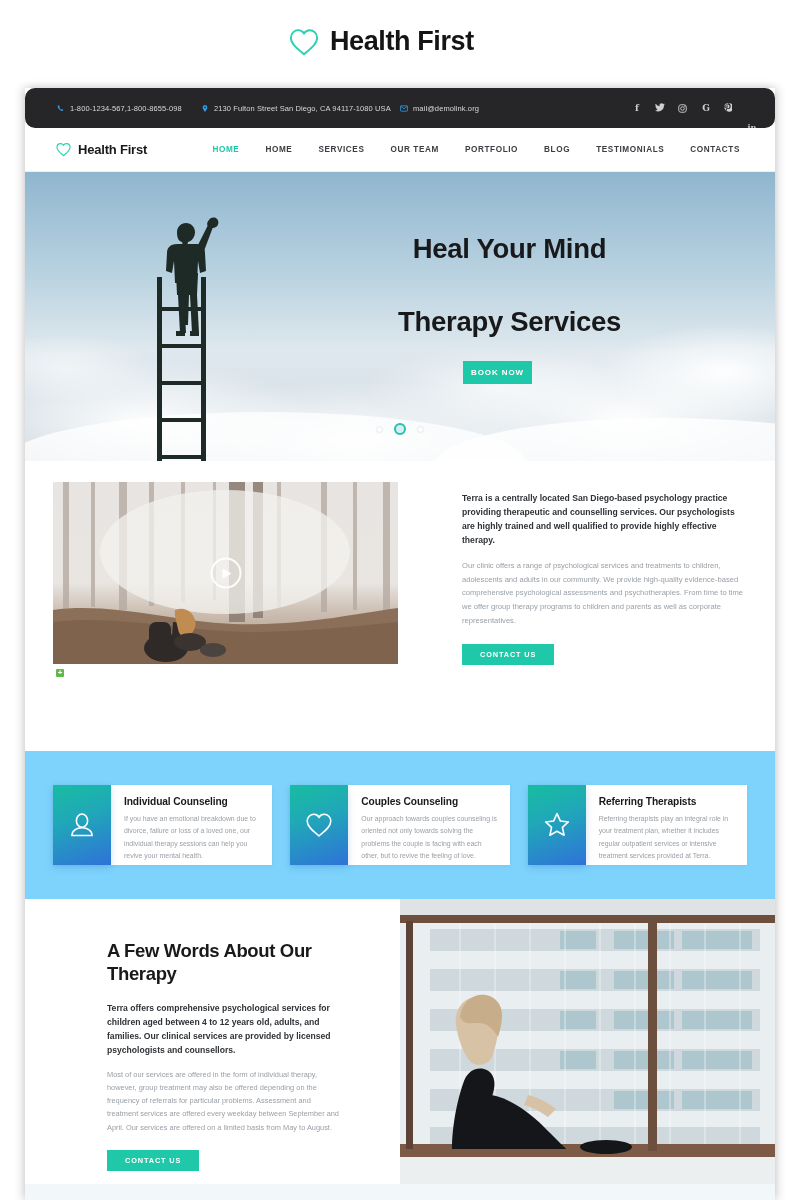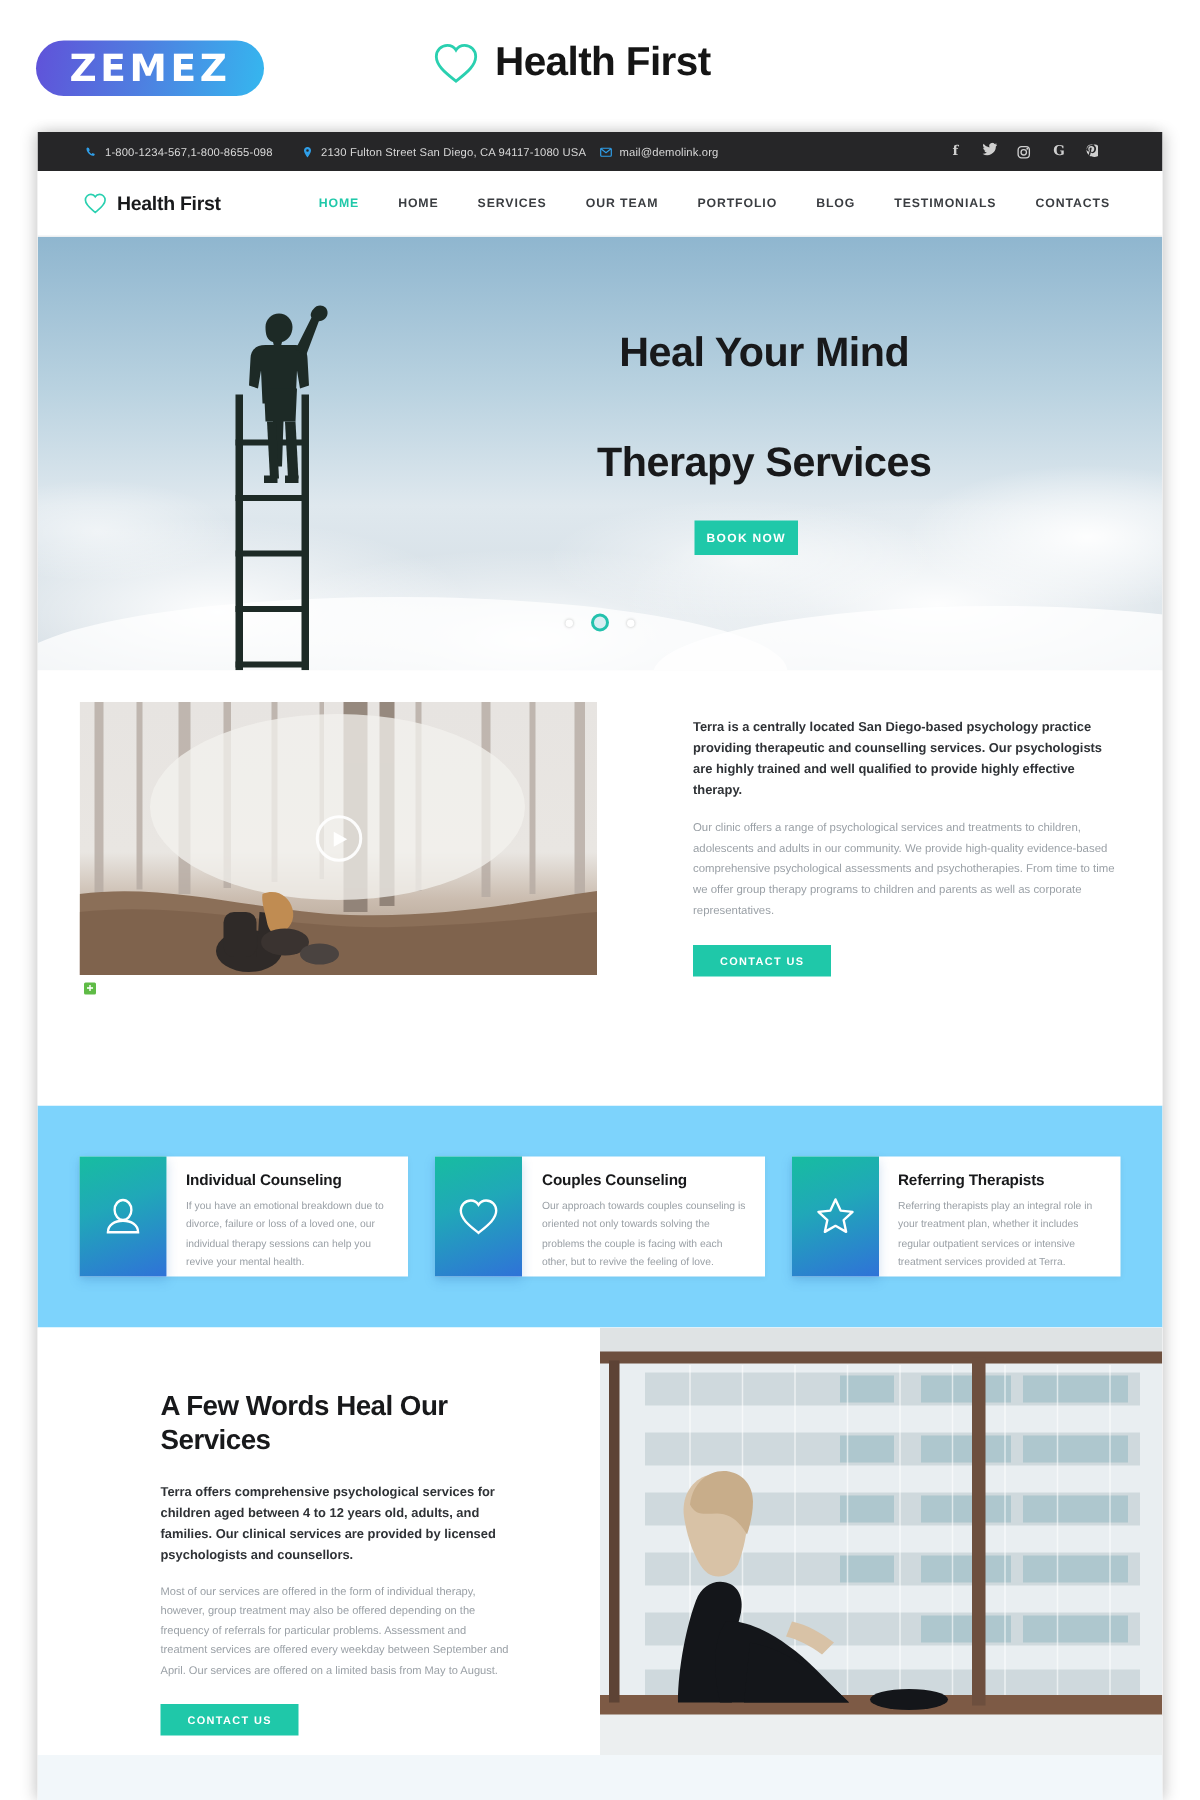--- a/index.html
+++ b/index.html
@@ -39,22 +39,22 @@
   .site {
     position: absolute; left: 25px; top: 88px;
     width: 750px; height: 1112px;
     background: #ffffff;
     box-shadow: -3px 0 9px rgba(0,0,0,.14), 3px 0 9px rgba(0,0,0,.14);
     overflow: hidden;
   }
 
   
   .topbar {
-    height: 26px; background: #262628; width: 100%;
-    display: flex; align-items: center; position: relative;
+    height: 40px; background: #262628; width: 100%;
+    display: flex; align-items: center; position: relative; border-radius: 10px;
   }
   .tb-item { display: flex; align-items: center; gap: 5px; position: absolute; }
   .tb-item .txt { color: #d8d8d8; font-size: 7.5px; letter-spacing: .1px; white-space: nowrap; }
   .tb-phone { left: 32px; }
   .tb-addr  { left: 176px; }
   .tb-mail  { left: 375px; }
   .tb-ic { width: 8px; height: 9px; display: block; }
   .socials { position: absolute; right: 18px; display: flex; align-items: center; gap: 13px; }
   .socials .s {
     color: #cfcfcf; font-size: 9px; font-family: "DejaVu Serif", serif;
@@ -160,23 +160,20 @@
   .few-text .lead { font-size: 8.6px; margin-top: 17px; }
   .few-text .body-txt { font-size: 7.4px; line-height: 1.78; margin-top: 10px; }
   .few-text .btn-teal { margin-top: 16px; padding: 0 18px; height: 21px; font-size: 7.3px; line-height: 21px; }
 
   .footer-strip { background: #f2f7fa; height: 46px; }
 </style>
 </head>
 <body>
 
 <div class="zemez-bar">
-  <div class="zemez-logo">
-    <span>ZEMEZ</span>
-  </div>
   <div class="brand-top">
     <svg class="heart-ic" viewBox="0 0 32 30">
       <path d="M16 28C10 23 2 17.5 2 10.4 2 5.8 5.6 2.4 9.9 2.4c3 0 5 1.7 6.1 3.4 1.1-1.7 3.1-3.4 6.1-3.4 4.3 0 7.9 3.4 7.9 8 0 7.1-8 12.6-14 17.6z" fill="none" stroke="#2ad0b0" stroke-width="2"></path>
     </svg>
     <div class="brand-txt">Health First</div>
   </div>
 </div>
 
 <div class="site">
 
@@ -433,21 +430,21 @@
           <path d="M84 196c14-2 38 10 60 32 10 10 18 18 22 22H80c-4-18-6-40 4-54z"></path>
           <path d="M100 210c24 4 50 24 66 40H96z"></path>
           <ellipse cx="206" cy="248" rx="26" ry="7"></ellipse>
         </g>
         <path d="M56 126c-2-14 6-26 18-28 12-2 22 6 24 18 2 14-2 32-6 42-4 8-14 10-20 6-8-6-14-24-16-38z" fill="#d8c2a6"></path>
         <path d="M60 118c2-16 14-24 26-22 10 2 16 10 16 20 0 8-2 16-4 22-6-10-12-14-20-14-8 0-14 2-18-6z" fill="#c8ad8a"></path>
         <path d="M128 196c10 2 20 8 28 14l-8 8c-8-6-16-10-24-12z" fill="#d8c2a6"></path>
       </svg>
     </div>
     <div class="few-text">
-      <h2 class="h2">A Few Words Heal Our Services</h2>
+      <h2 class="h2">A Few Words About Our Therapy</h2>
       <p class="lead">Terra offers comprehensive psychological services for children aged between 4 to 12 years old, adults, and families. Our clinical services are provided by licensed psychologists and counsellors.</p>
       <p class="body-txt">Most of our services are offered in the form of individual therapy, however, group treatment may also be offered depending on the frequency of referrals for particular problems. Assessment and treatment services are offered every weekday between September and April. Our services are offered on a limited basis from May to August.</p>
       <button class="btn-teal">CONTACT US</button>
     </div>
   </section>
 
   <div class="footer-strip"></div>
 </div>
 
 </body></html>

